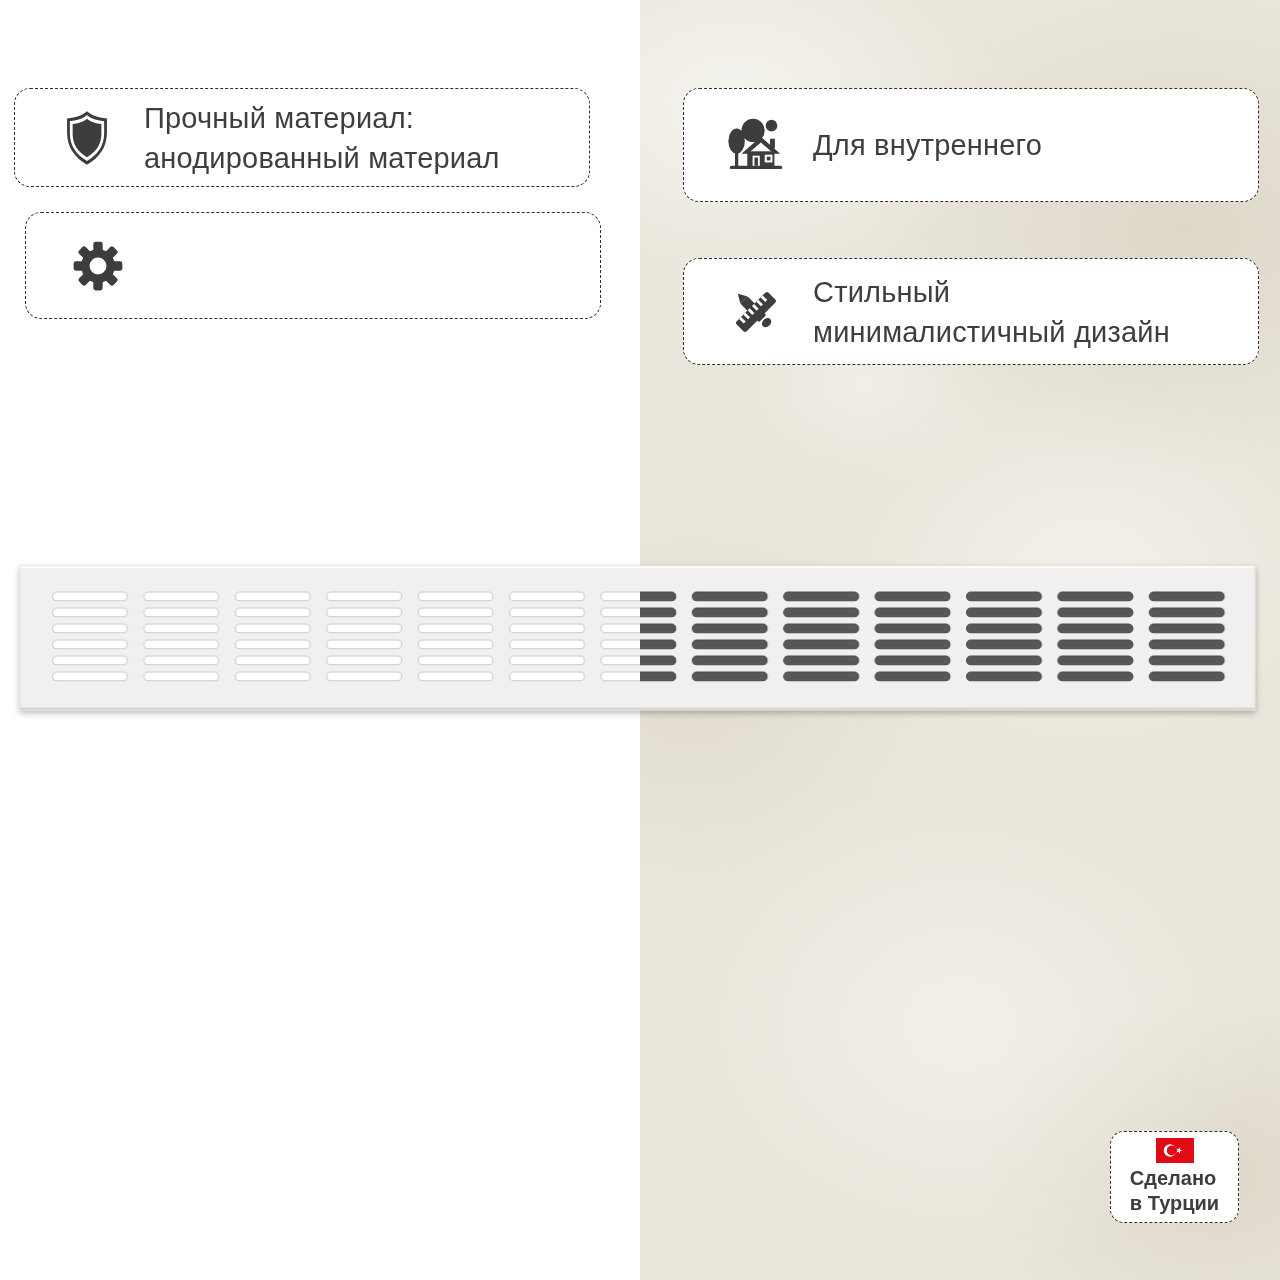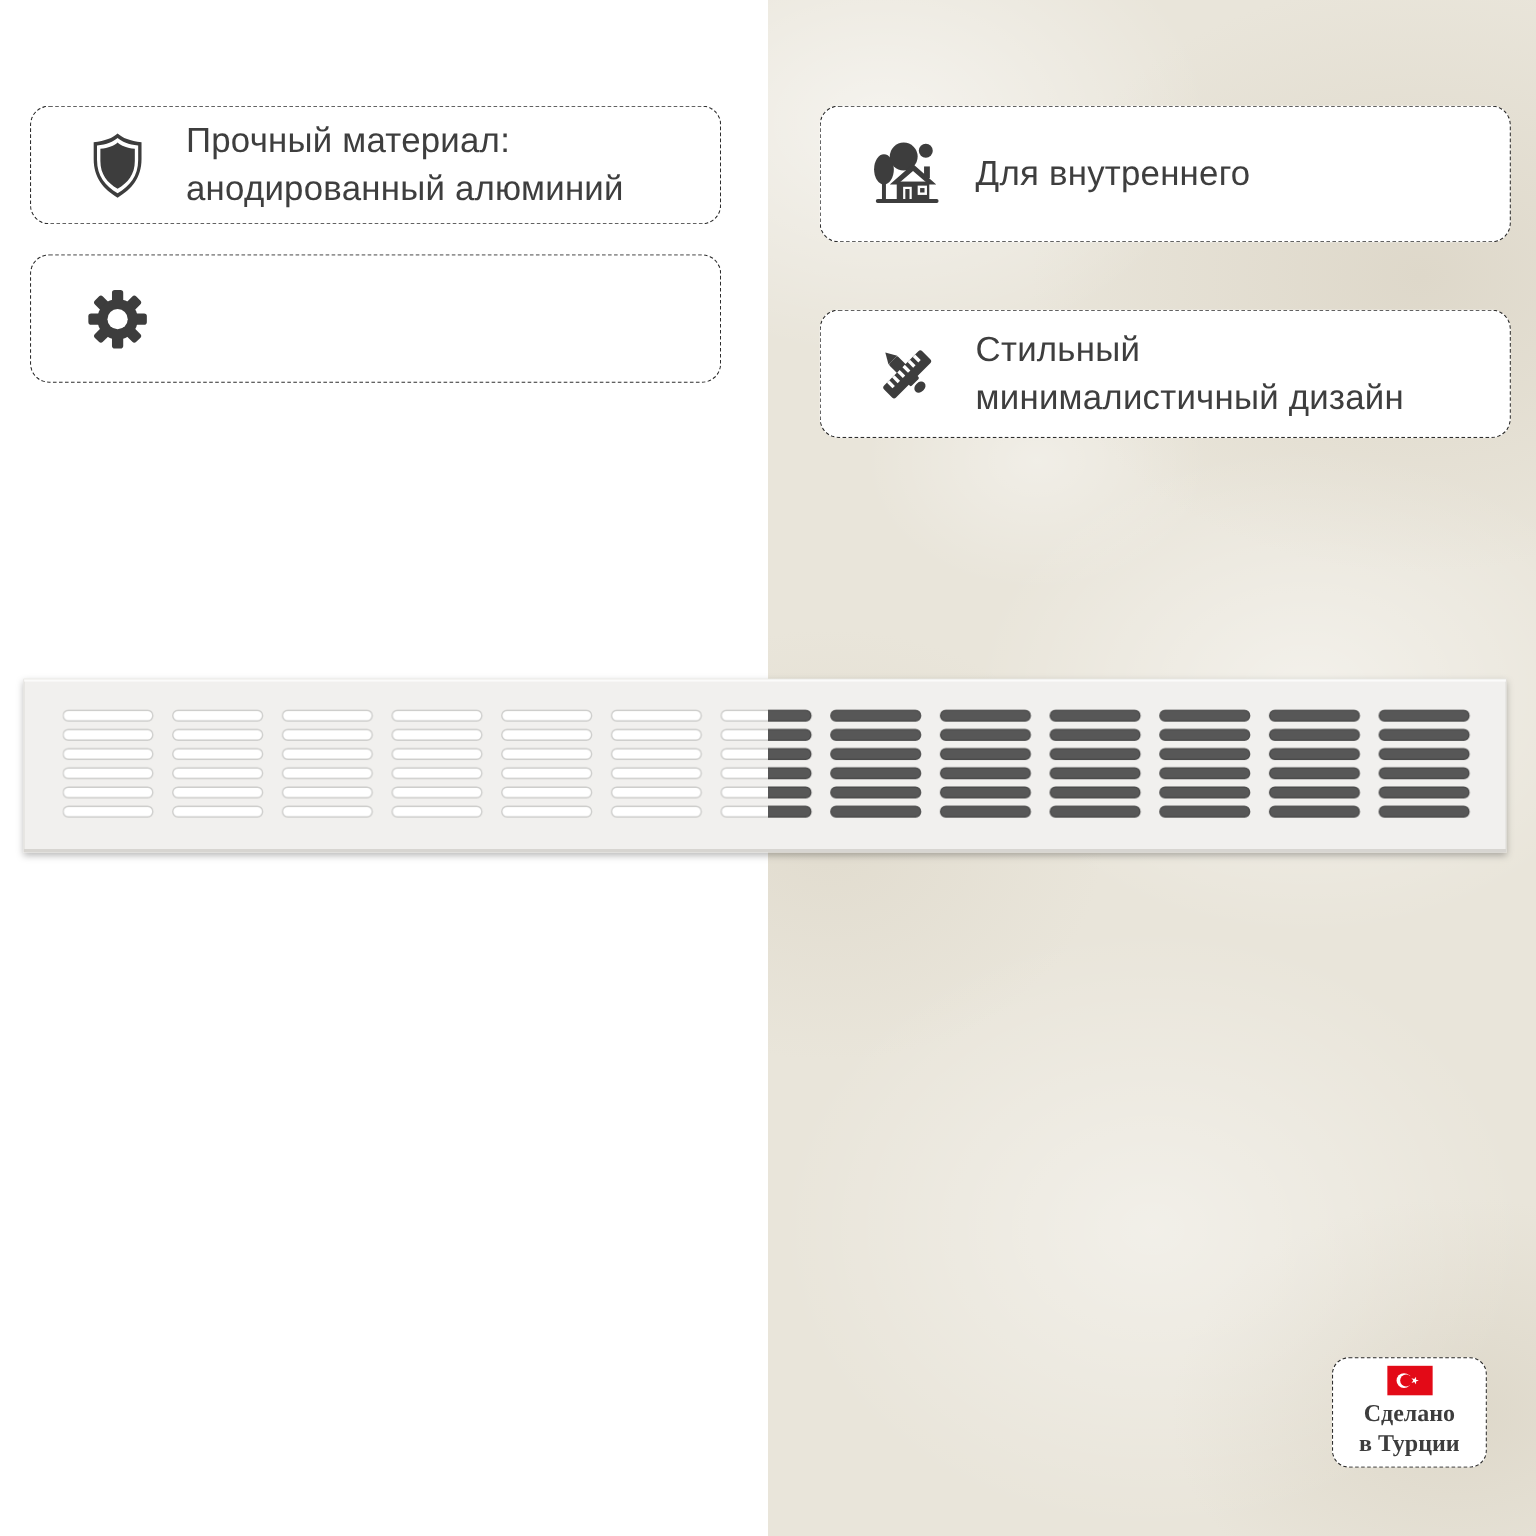--- a/index.html
+++ b/index.html
@@ -18,53 +18,53 @@
       radial-gradient(380px 300px at 8%  55%, rgba(215,208,192,.42), rgba(215,208,192,0) 60%),
       radial-gradient(520px 420px at 50% 80%, rgba(255,255,255,.40), rgba(255,255,255,0) 60%),
       radial-gradient(400px 300px at 90% 92%, rgba(208,200,182,.45), rgba(208,200,182,0) 60%),
       radial-gradient(240px 180px at 35% 30%, rgba(255,255,255,.35), rgba(255,255,255,0) 60%);
   }
   .feature-box{
     position:absolute;box-sizing:border-box;background:#ffffff;
     border:1.6px dashed #2e2e2e;border-radius:16px;
     display:flex;align-items:center;gap:25px;padding:0 14px 0 40px;
   }
-  .fb-1{left:25px;top:88px;width:576px;height:99px;}
+  .fb-1{left:14px;top:88px;width:576px;height:99px;}
   .fb-2{left:25px;top:212px;width:576px;height:107px;}
   .fb-3{left:683px;top:88px;width:576px;height:114px;}
   .fb-4{left:683px;top:212px;width:576px;height:107px;margin-top:46px;}
   .feature-icon{flex:0 0 64px;height:64px;display:flex;align-items:center;justify-content:center;}
   .feature-text{font-size:29px;color:#3e3e3e;line-height:40px;letter-spacing:.2px;white-space:nowrap;}
   .grille-svg{position:absolute;left:0;top:556px;display:block;}
   .badge{
     position:absolute;left:1110px;top:1131px;width:129px;height:92px;box-sizing:border-box;
     background:#ffffff;border:1.6px dashed #2e2e2e;border-radius:14px;
     display:flex;flex-direction:column;align-items:center;justify-content:center;gap:3px;
   }
   .badge-flag{display:block;}
-  .badge-text{font-size:20px;font-weight:bold;color:#3d3d3d;line-height:25px;text-align:center;font-family:Liberation Serif, serif;}
+  .badge-text{font-size:20px;font-weight:bold;color:#3d3d3d;line-height:25px;text-align:left;}
 </style>
 </head>
 <body>
 
 <div class="canvas">
 
   <div class="bg-right"></div>
 
   <div class="feature-box fb-1">
     <span class="feature-icon">
       <svg width="58" height="62" viewBox="0 0 64 64">
         <path fill="#3d3d3d" d="M32 2.5 C36.5 6.5 43.5 9.5 54 10.5 L54 26 C54 43 45 54 32 61.5 C19 54 10 43 10 26 L10 10.5 C20.5 9.5 27.5 6.5 32 2.5 Z"></path>
         <path fill="#ffffff" transform="translate(32 32) scale(0.86) translate(-32 -32)" d="M32 2.5 C36.5 6.5 43.5 9.5 54 10.5 L54 26 C54 43 45 54 32 61.5 C19 54 10 43 10 26 L10 10.5 C20.5 9.5 27.5 6.5 32 2.5 Z"></path>
         <path fill="#3d3d3d" transform="translate(32 32) scale(0.72) translate(-32 -32)" d="M32 2.5 C36.5 6.5 43.5 9.5 54 10.5 L54 26 C54 43 45 54 32 61.5 C19 54 10 43 10 26 L10 10.5 C20.5 9.5 27.5 6.5 32 2.5 Z"></path>
       </svg>
     </span>
     <div class="feature-text">
       <div>Прочный материал:</div>
-      <div>анодированный алюминий</div>
+      <div>анодированный материал</div>
     </div>
   </div>
 
   <div class="feature-box fb-2">
     <span class="feature-icon">
       <svg width="60" height="60" viewBox="0 0 64 64">
         <g fill="#3d3d3d">
           <g transform="rotate(0 32 32)">
               <rect x="27" y="6" width="10" height="15" rx="2.5"></rect>
             </g>

